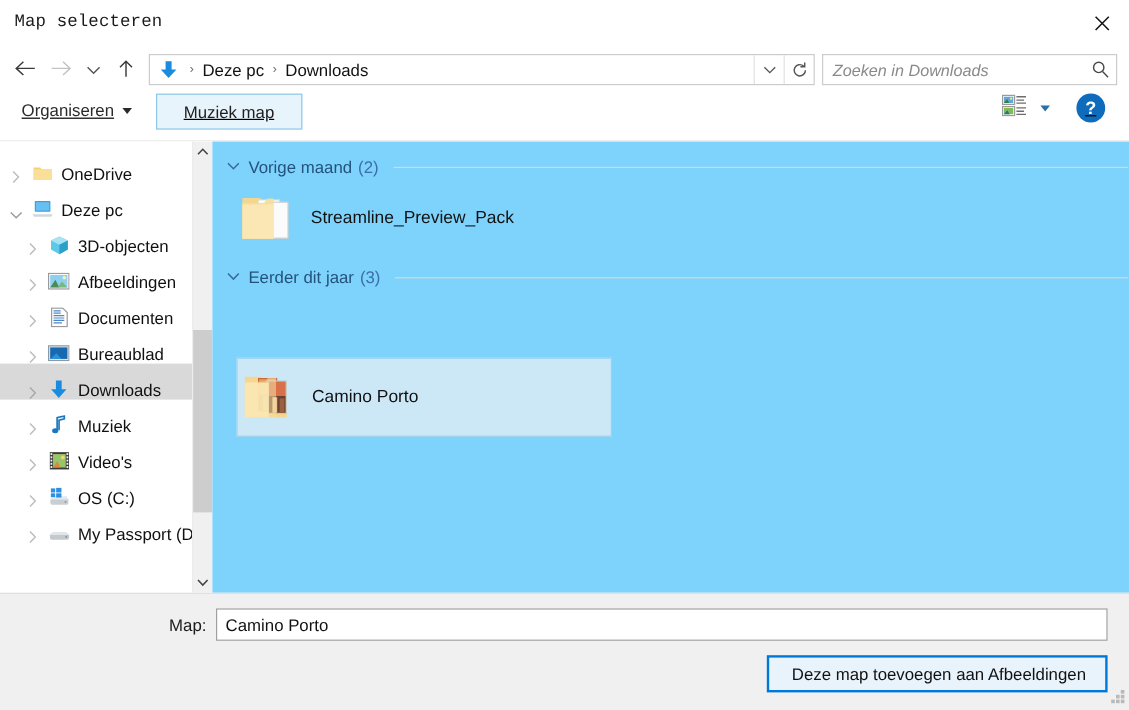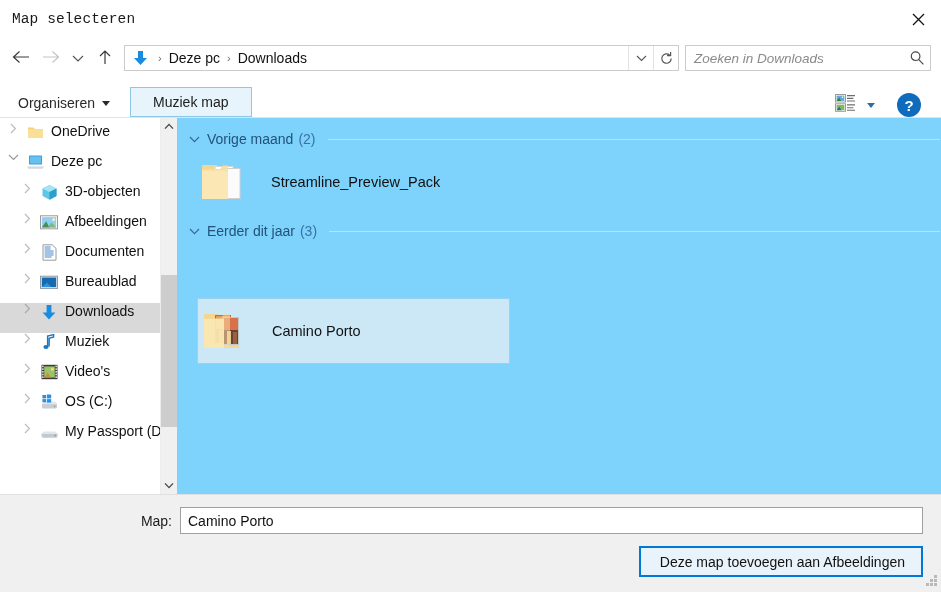--- a/index.html
+++ b/index.html
@@ -94,24 +94,25 @@
   .search-placeholder {
     flex: 1; font-size: 13.5px; color: #8a8a8a;
     padding-left: 8px; white-space: nowrap;
   }
   .search-icon { width: 26px; display:flex; align-items:center; justify-content:center; color:#555; }
 
   
   .toolbar {
     height: 40px; min-height: 40px;
     background: #ffffff;
-    display: flex; align-items: flex-end;
+    display: flex; align-items: flex-start;
     padding: 0 8px 0 10px;
     box-sizing: border-box;
     border-bottom: 1px solid #e3e3e3;
+    text-decoration: underline;
   }
   .tb-item {
     font-size: 14px; color: #2a2a2a;
     padding: 6px 8px;
     display: flex; align-items: center; gap: 7px;
     white-space: nowrap;
   }
   .caret-down {
     width: 0; height: 0;
     border-left: 4px solid transparent;
@@ -150,21 +151,21 @@
   .sidebar {
     width: 177px; min-width: 177px;
     position: relative;
     background: #ffffff;
     padding-top: 5px;
     box-sizing: border-box;
     overflow: hidden;
   }
   .tree-row {
     height: 30px;
-    display: flex; align-items: flex-start;
+    display: flex; align-items: flex-end;
     font-size: 14px; color: #101010;
     padding-left: 2px;
     box-sizing: border-box;
     white-space: nowrap;
   }
   .tree-row.selected { background: #d9d9d9; }
   .tw-chev {
     width: 22px; min-width: 22px;
     display:flex; align-items:center; justify-content:center;
     color: #b8b8b8; font-size: 10px;
@@ -214,21 +215,20 @@
   .gh-chev { color: #35689e; font-size: 11px; margin-right: 7px; margin-left: 2px; }
   .gh-label { font-size: 14px; color: #23527c; white-space: nowrap; }
   .gh-count { font-size: 14px; color: #3c6fa8; margin-left: 5px; }
   .gh-line { flex: 1; height: 1px; background: #d8d8d8; margin-left: 12px; }
 
   .item-row {
     display: flex; align-items: center;
     margin-left: 10px;
     padding: 6px 0;
     box-sizing: border-box;
-    gap: 12px;
   }
   .item-row.selected {
     width: 313px;
     background: #cce8f7;
     border: 1px solid #99d1f0;
     padding: 9px 0;
   }
   .item-icon {
     width: 56px; min-width: 56px;
     display: flex; align-items: center; justify-content: center;

